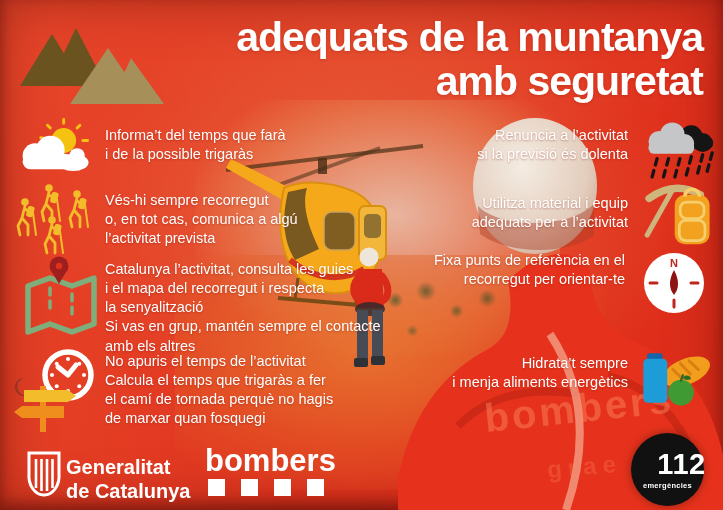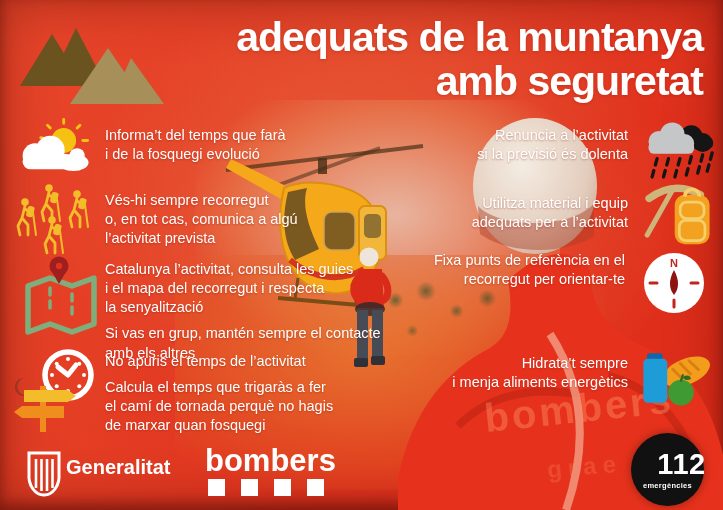--- a/index.html
+++ b/index.html
@@ -27,21 +27,21 @@
       radial-gradient(circle 5px at 84% 48%, rgba(70,88,42,.6), rgba(0,0,0,0) 7px),
       radial-gradient(circle 4px at 22% 62%, rgba(70,88,42,.6), rgba(0,0,0,0) 6px);}
   
   #title{right:20px;top:16px;text-align:right;color:#fff;font-weight:700;
     font-size:41px;line-height:1.07;letter-spacing:-1px;
     text-shadow:0 1px 3px rgba(150,30,10,.35);}
   
   .tip-text{color:#fff;font-weight:400;font-size:14.5px;line-height:1.32;
     text-shadow:0 1px 2px rgba(140,25,10,.4);}
   .tip-text.right{text-align:right;}
-  .para2{margin-top:7px;}
+  .para2{}
   
   #gencat-text{left:66px;top:456px;color:#fff;font-weight:700;font-size:20px;line-height:1.18;}
   #bombers-wordmark{left:205px;top:443px;color:#fff;font-weight:700;font-size:31px;letter-spacing:0px;}
   #bombers-squares{left:208px;top:479px;display:flex;gap:16px;}
   .bsq{width:17px;height:17px;background:#fff;}
   #badge112{left:631px;top:433px;width:73px;height:73px;border-radius:50%;
     background:#111;display:flex;flex-direction:column;align-items:center;justify-content:center;
     box-shadow:0 0 10px rgba(0,0,0,.35);}
   #badge112 .num{color:#fff;font-weight:700;font-size:29px;line-height:1;letter-spacing:.5px;margin-left:28px;}
   #badge112 .lbl{color:#fff;font-size:7.5px;font-weight:700;letter-spacing:.3px;margin-top:2px;}
@@ -116,21 +116,21 @@
     </g>
     <circle cx="52" cy="22" r="13" fill="#f6c212"></circle>
     <ellipse cx="62" cy="45" rx="16" ry="9" fill="#fff"></ellipse>
     <circle cx="66" cy="38" r="8" fill="#fff"></circle>
     <circle cx="22" cy="38" r="13" fill="#fff"></circle>
     <circle cx="38" cy="32" r="15" fill="#fff"></circle>
     <rect x="9" y="36" width="52" height="16" rx="8" fill="#fff"></rect>
   </svg>
   <div class="abs tip-text" style="left:105px;top:126px;">
     <div>Informa’t del temps que farà</div>
-    <div>i de la fosquegi evolució</div>
+    <div>i de la possible trigaràs</div>
   </div>
 
   <svg class="abs" style="left:14px;top:184px;" width="84" height="74" viewBox="0 0 84 74">
     <defs>
       <g id="hiker" stroke="#f2bc2a" fill="#f2bc2a">
         <circle cx="11" cy="4" r="3.8" stroke="none"></circle>
         <path d="M11,8 L8,20 L14,27 L14,37 M8,20 L4,28 L6,37 M11,11 L17,15" fill="none" stroke-width="2.8" stroke-linecap="round" stroke-linejoin="round"></path>
         <rect x="13" y="8" width="7" height="11" rx="2.5" stroke="none" transform="rotate(14 16 13)"></rect>
         <path d="M19,15 L22,37" fill="none" stroke-width="2" stroke-linecap="round"></path>
       </g>
@@ -251,20 +251,21 @@
     <path d="M49,42 L51,36" stroke="#2d6b24" stroke-width="2.5" stroke-linecap="round"></path>
     <path d="M51,38 q7,-4 9,2 q-7,3 -9,-2" fill="#2d6b24"></path>
   </svg>
 
   <svg class="abs" style="left:26px;top:450px;" width="36" height="48" viewBox="0 0 36 48">
     <path d="M3,3 H33 V24 A15,19 0 0 1 18,45 A15,19 0 0 1 3,24 Z" fill="none" stroke="#fff" stroke-width="3"></path>
     <path d="M10,9 L10,38 M15.5,9 L15.5,41 M21,9 L21,41 M26.5,9 L26.5,38" stroke="#fff" stroke-width="2.6"></path>
   </svg>
   <div class="abs" id="gencat-text">
     <div>Generalitat</div>
+    <div>de Catalunya</div>
   </div>
 
   <div class="abs" id="bombers-wordmark">bombers</div>
   <div class="abs" id="bombers-squares">
     <div class="bsq"></div>
     <div class="bsq"></div>
     <div class="bsq"></div>
     <div class="bsq"></div>
   </div>
 

